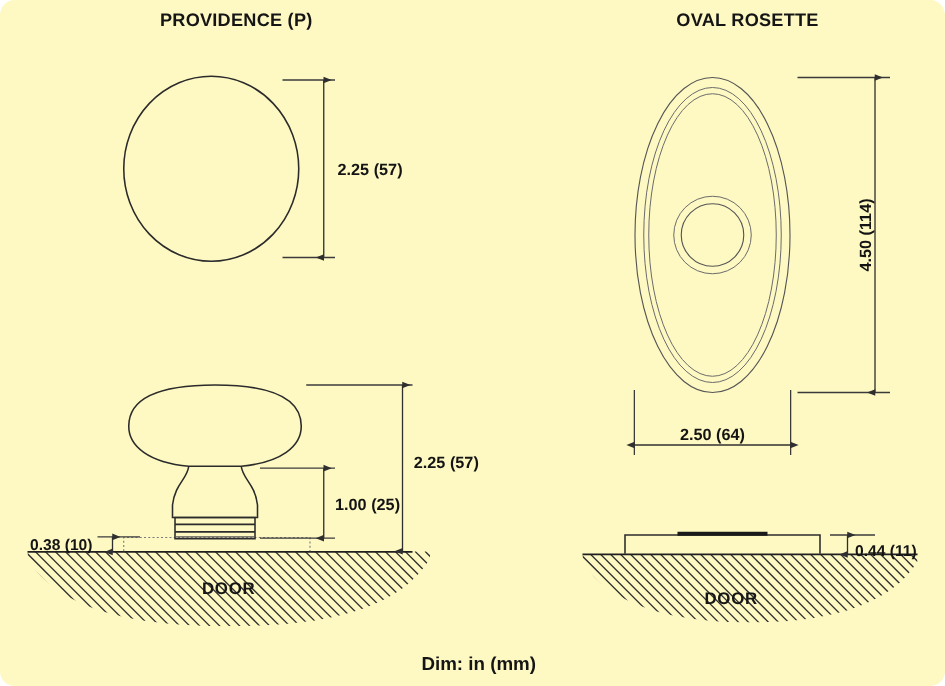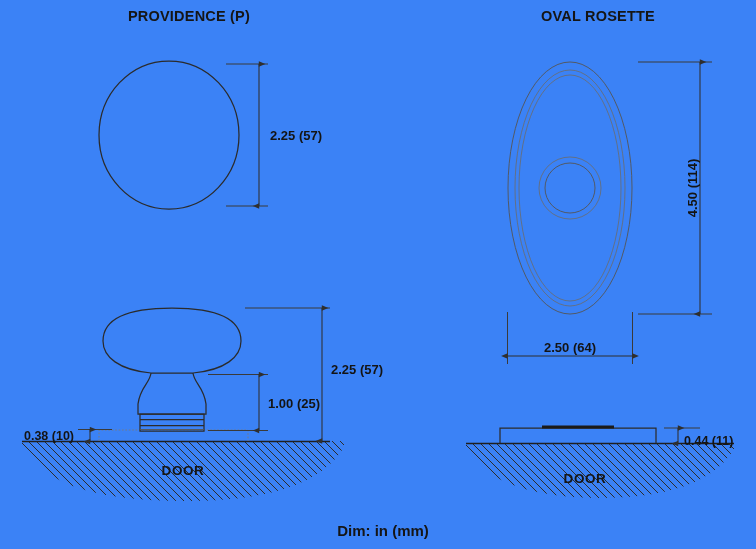--- a/index.html
+++ b/index.html
@@ -9,22 +9,23 @@
     background: #ffffff;
   }
   body {
     font-family: "Liberation Sans", sans-serif;
     color: #1a1a1a;
   }
   #sheet {
     position: relative;
     width: 756px;
     height: 549px;
-    background: #3b82f6;
+    background: #fef9c3;
     overflow: hidden;
+    border-radius: 12px;
   }
   #drawing {
     position: absolute;
     left: 0;
     top: 0;
     width: 756px;
     height: 549px;
     display: block;
   }
   .ttl {

